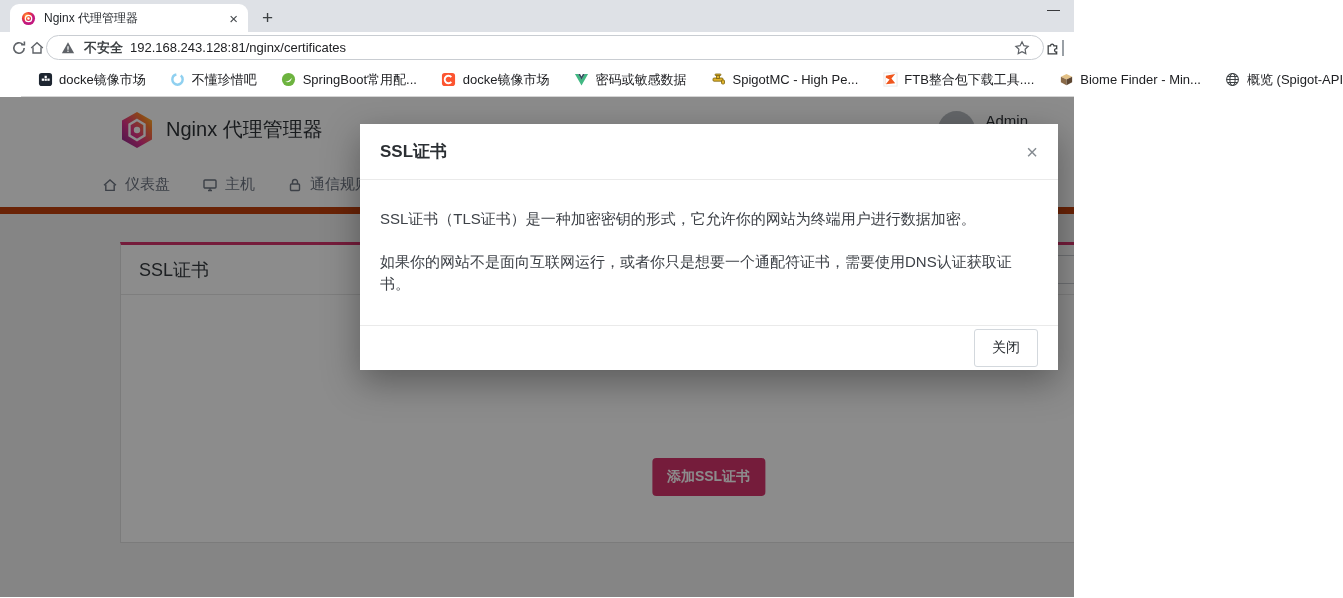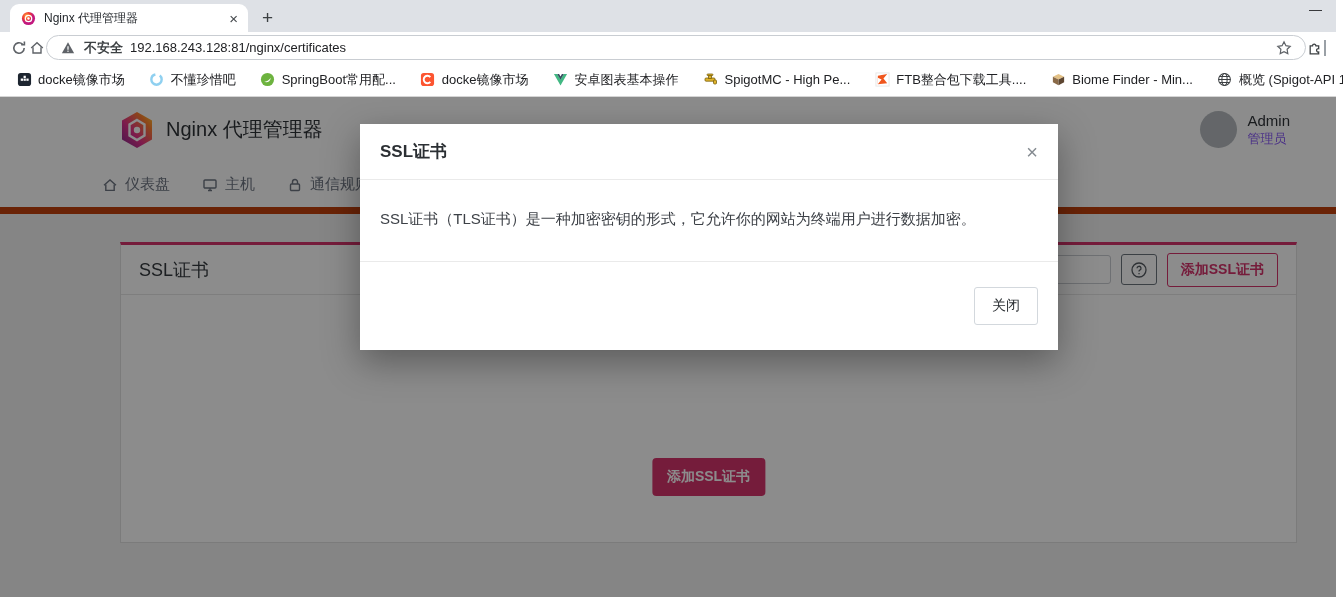--- a/index.html
+++ b/index.html
@@ -2,21 +2,21 @@
 <html><head>
 <meta charset="utf-8">
 <style>
   * { box-sizing: border-box; }
   html,body { margin:0; padding:0; }
   body {
     width:1343px; height:598px;
     font-family:"Liberation Sans", sans-serif;
     background:#fff; overflow:hidden;
   }
-  .browser { position:relative; width:1336px; height:598px; }
+  .browser { position:relative; width:1074px; height:598px; }
 
   
   .tabbar { height:32px; background:#dee1e6; display:flex; align-items:flex-end; position:relative; }
   .tab { margin-left:10px; width:238px; height:28px; background:#fff; border-radius:9px 9px 0 0;
          display:flex; align-items:center; padding:0 10px; gap:8px; }
   .tab-title { flex:1; font-size:12px; color:#1f2328; white-space:nowrap; overflow:hidden; }
   .tab-close { font-size:15px; color:#45494d; cursor:pointer; line-height:1; }
   .newtab { font-size:19px; color:#3c4043; margin:0 0 5px 14px; line-height:1; cursor:pointer; }
   .win-min { position:absolute; top:2px; right:14px; font-size:13px; color:#202124; cursor:pointer; }
 
@@ -25,21 +25,21 @@
   .tool-icon { width:18px; height:18px; display:flex; align-items:center; justify-content:center; cursor:pointer; flex:none; }
   .addressbar { flex:1; height:25px; border:1px solid #c9cdd2; border-radius:13px; background:#fff;
                 display:flex; align-items:center; padding:0 12px; gap:7px; }
   .sec-label { font-size:13px; font-weight:bold; color:#3c4043; white-space:nowrap; }
   .url-text { font-size:13px; color:#202124; flex:1; }
   .ab-star { margin-left:auto; }
   .edge-frag { width:2px; height:16px; background:#9aa0a6; flex:none; }
 
   
   .bookmarks { height:34px; background:#fff; border-bottom:1px solid #d5d5d5;
-               display:flex; align-items:center; padding:0 16px; gap:24px; }
+               display:flex; align-items:center; padding:0 16px; gap:24px;margin-left:21px; }
   .bm { display:flex; align-items:center; gap:6px; font-size:13px; color:#202124; cursor:pointer; white-space:nowrap; }
   .bm-ico { width:16px; height:16px; flex:none; display:flex; align-items:center; justify-content:center; }
 
   
   .page { position:relative; height:500px; background:#f3f3f3; overflow:hidden; }
   .site-header { height:65px; background:#fff; display:flex; align-items:center;
                  padding-left:120px; padding-right:46px; }
   .logo { width:34px; height:38px; margin-right:12px; }
   .site-title { font-size:20px; color:#2f3338; }
   .userbox { margin-left:auto; display:flex; align-items:center; gap:10px; }
@@ -72,21 +72,21 @@
   .overlay { position:absolute; inset:0; background:rgba(0,0,0,0.45); }
 
   
   .modal { position:absolute; left:360px; top:27px; width:698px; background:#fff;
            box-shadow:0 12px 34px rgba(0,0,0,0.35); }
   .modal-header { height:56px; border-bottom:1px solid #eaeaea; display:flex; align-items:center; padding:0 20px; }
   .modal-title { font-size:17px; font-weight:bold; color:#2b2f33; }
   .modal-close { margin-left:auto; font-size:20px; color:#858b91; cursor:pointer; line-height:1; }
   .modal-body { padding:20px 20px 10px; }
   .modal-body p { margin:8px 0 21px; font-size:15px; color:#3d4147; line-height:1.45; }
-  .modal-footer { border-top:1px solid #eaeaea; padding:25px 20px; display:flex; justify-content:flex-end; }
+  .modal-footer { border-top:1px solid #eaeaea; padding:3px 20px; display:flex; justify-content:flex-end; }
   .btn-close { border:1px solid #d3d8dd; background:#fff; color:#2b2f33; font-size:14px;
                padding:9px 17px; border-radius:3px; cursor:pointer; font-family:"Liberation Sans",sans-serif; }
 
   svg { display:block; }
 </style>
 </head>
 <body>
 
 <div class="browser">
 
@@ -189,21 +189,21 @@
       </span>
       <span>docke镜像市场</span>
     </span>
     <span class="bm">
       <span class="bm-ico">
         <svg width="15" height="15" viewBox="0 0 16 16">
             <path d="M1 2h3.5L8 8l3.5-6H15L8 14.5Z" fill="#42b883"></path>
             <path d="M4.5 2h2L8 4.8 9.5 2h2L8 8.2Z" fill="#35495e"></path>
           </svg>
       </span>
-      <span>安卓图表基本操作</span>
+      <span>密码或敏感数据</span>
     </span>
     <span class="bm">
       <span class="bm-ico">
         <svg width="16" height="16" viewBox="0 0 16 16">
             <rect x="2" y="6" width="10" height="3.2" rx="1" fill="#e0b32a" stroke="#7a6210" stroke-width="0.8"></rect>
             <rect x="10.5" y="8" width="3" height="4" rx="1" fill="#e0b32a" stroke="#7a6210" stroke-width="0.8"></rect>
             <rect x="5.5" y="3" width="3" height="3.5" fill="#e0b32a" stroke="#7a6210" stroke-width="0.8"></rect>
             <rect x="4" y="2" width="6" height="1.6" rx="0.8" fill="#e0b32a" stroke="#7a6210" stroke-width="0.8"></rect>
           </svg>
       </span>
@@ -321,20 +321,21 @@
 
     <div class="overlay"></div>
 
     <div class="modal">
       <div class="modal-header">
         <span class="modal-title">SSL证书</span>
         <span class="modal-close">×</span>
       </div>
       <div class="modal-body">
         <p>SSL证书（TLS证书）是一种加密密钥的形式，它允许你的网站为终端用户进行数据加密。</p>
+        <p>如果你的网站不是面向互联网运行，或者你只是想要一个通配符证书，需要使用DNS认证获取证书。</p>
       </div>
       <div class="modal-footer">
         <button class="btn-close">关闭</button>
       </div>
     </div>
 
   </div>
 </div>
 
 </body></html>

